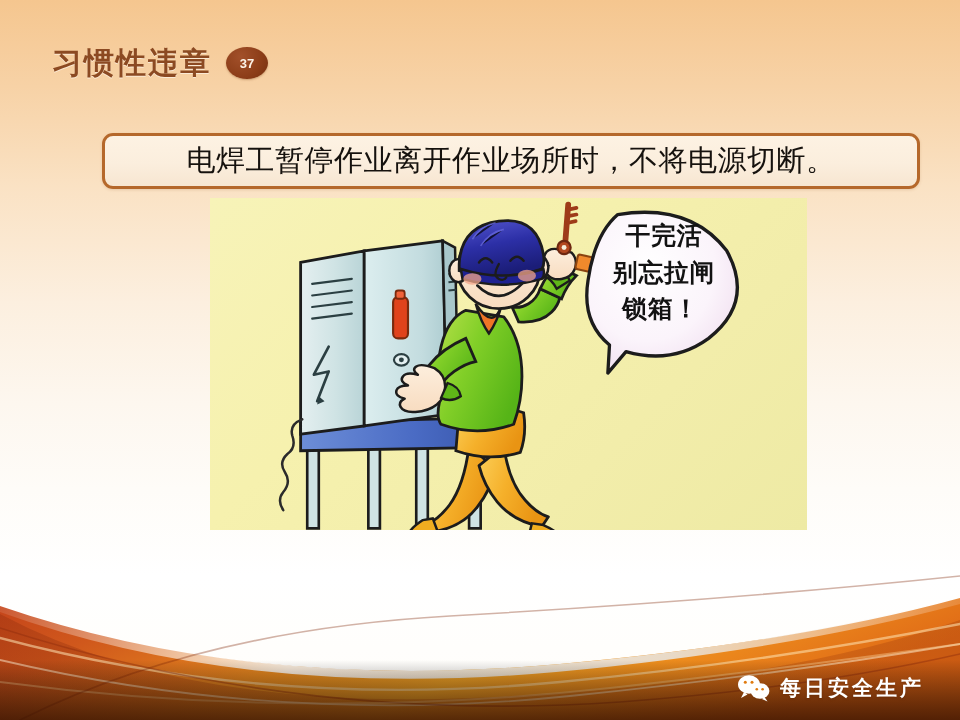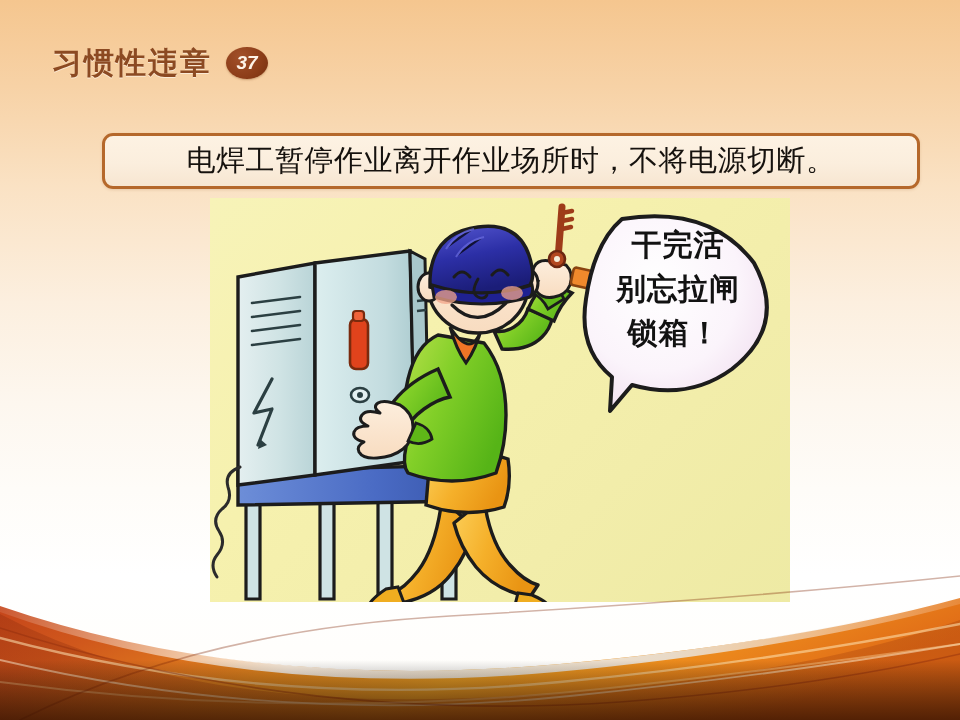--- a/index.html
+++ b/index.html
@@ -41,27 +41,26 @@
     letter-spacing: 2px;
     line-height: 1;
     text-shadow: 0 1px 0 rgba(255,255,255,0.55);
   }
   #title-badge {
     width: 42px; height: 32px;
     border-radius: 50%;
     background: radial-gradient(circle at 35% 30%, #a2502a 0%, #8c3d18 60%, #75300f 100%);
     color: #fdf3e8;
     font-family: "Liberation Sans", "DejaVu Sans", sans-serif;
-    font-size: 19px;
+    font-size: 13px;
     font-weight: 700;
     display: flex;
     align-items: center;
     justify-content: center;
     box-shadow: 0 1px 2px rgba(120,60,20,0.35);
-    font-style: italic;
   }
 
   
   #statement-box {
     position: absolute;
     left: 80px; top: 133px;
     width: 818px; height: 56px;
     box-sizing: border-box;
     border: 3px solid #b5682b;
     border-radius: 11px;
@@ -77,23 +76,24 @@
     font-size: 29px;
     color: #16120e;
     letter-spacing: 0.5px;
     white-space: nowrap;
   }
 
   
   #illustration {
     position: absolute;
     left: 210px; top: 198px;
-    width: 580px; height: 404px;
+    width: 580px; height: 332px;
     background: linear-gradient(135deg, #f7f3b8 0%, #f6f1ae 35%, #f2edaa 70%, #eeeaa4 100%);
     overflow: hidden;
+    padding-left: 17px;
   }
   #illustration svg { display:block; width:100%; height:100%; }
 
   
   #bottom-deco {
     position: absolute;
     left: 0; bottom: 0;
     width: 960px; height: 210px;
     overflow: hidden;
     pointer-events: none;
@@ -331,14 +331,27 @@
         <path d="M0 150 q280 66 570 36 q200 -20 390 -52" stroke="#fff3d8" stroke-opacity="0.5" stroke-width="1.8"></path>
         <path d="M0 118 q300 96 620 74 q190 -14 340 -48" stroke="#8f2c0d" stroke-opacity="0.45" stroke-width="1.6"></path>
         <path d="M0 172 q300 40 610 6 q180 -20 350 -44" stroke="#ffd89a" stroke-opacity="0.4" stroke-width="2"></path>
         <path d="M20 210 q180 -90 430 -104 q280 -16 510 -40" stroke="#7d2607" stroke-opacity="0.35" stroke-width="1.6"></path>
       </g>
 
       <rect x="0" y="150" width="960" height="60" fill="url(#gBottomShade)"></rect>
     </svg>
   </div>
 
+  <div id="watermark">
+    <svg id="wm-icon" viewBox="0 0 34 28" xmlns="http://www.w3.org/2000/svg">
+      <ellipse cx="12" cy="10.5" rx="11" ry="9.2" fill="#ffffff"></ellipse>
+      <path d="M7 18 L4 24 L10.5 20.5 Z" fill="#ffffff"></path>
+      <circle cx="8.3" cy="8.2" r="1.5" fill="#e07b10"></circle>
+      <circle cx="15" cy="8.2" r="1.5" fill="#e07b10"></circle>
+      <ellipse cx="23" cy="17" rx="9.4" ry="7.8" fill="#ffffff"></ellipse>
+      <path d="M27.5 23 L30.5 27.5 L25 25 Z" fill="#ffffff"></path>
+      <circle cx="19.8" cy="15.3" r="1.3" fill="#e07b10"></circle>
+      <circle cx="25.6" cy="15.3" r="1.3" fill="#e07b10"></circle>
+    </svg>
+    <div id="wm-text">每日安全生产</div>
+  </div>
 
 </div>
 
 </body></html>

